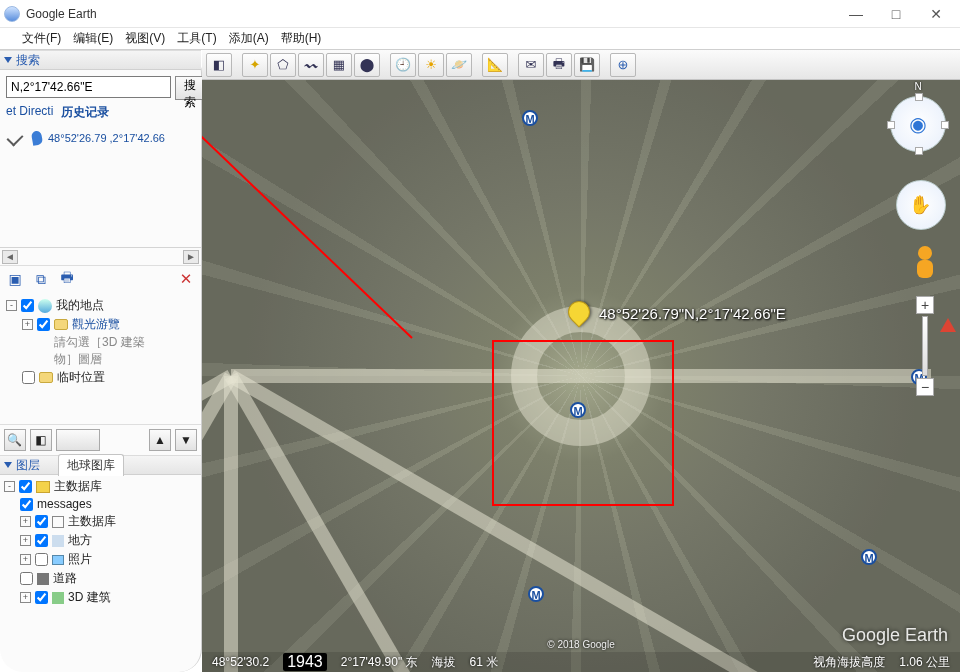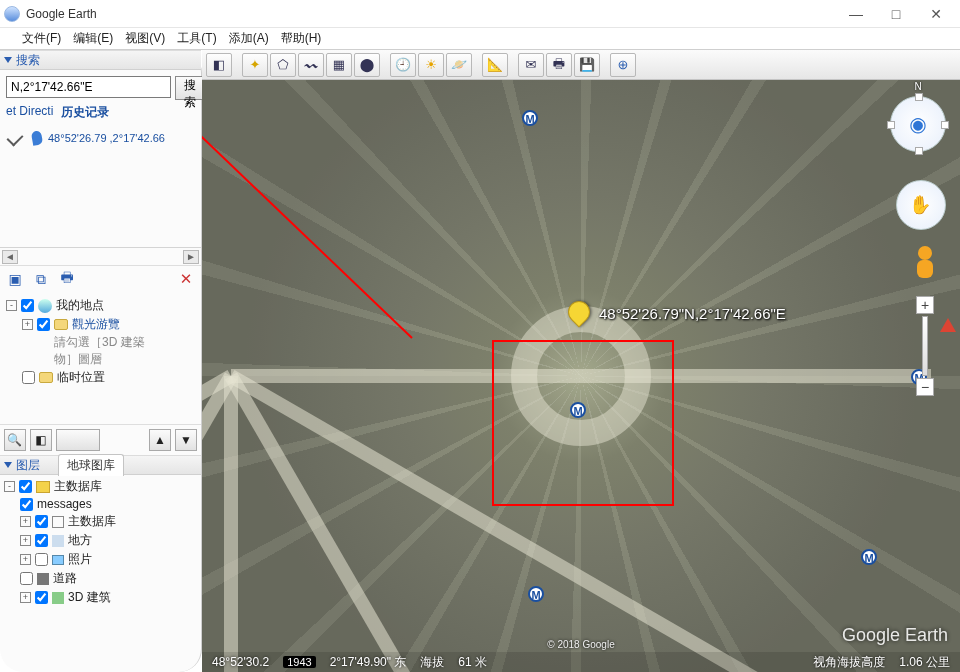--- a/index.html
+++ b/index.html
@@ -88,21 +88,21 @@
 .peg .h{width:14px;height:14px;background:#f6a623;border-radius:50%;margin:0 auto;}
 .peg .b{width:16px;height:18px;background:#f6a623;border-radius:6px;margin:0 auto;}
 .zoom{ position:absolute; top:246px; right:26px; width:18px; z-index:5; }
 .zoom .zb{ width:18px; height:18px; background:#fff; border:1px solid #aaa; text-align:center; line-height:16px; font-size:14px; color:#444;}
 .zoom .tr{ width:6px; height:60px; background:linear-gradient(#fff,#ddd); margin:2px auto; border:1px solid #aaa;}
 .north-tri{ position:absolute; top:268px; right:4px; width:0; height:0; border-left:8px solid transparent; border-right:8px solid transparent; border-bottom:14px solid #d43; z-index:5;}
 
 .watermark{ position:absolute; right:12px; bottom:26px; color:#fff; font-size:18px; opacity:.85; text-shadow:0 0 4px #000; z-index:4; font-family:"Product Sans",Arial;}
 .copyright{ position:absolute; left:50%; bottom:22px; transform:translateX(-50%); color:#eee; font-size:10px; text-shadow:0 0 3px #000; z-index:4;}
 .statusbar{ position:absolute; left:0; right:0; bottom:0; height:20px; color:#fff; font-size:12px; text-shadow:0 0 3px #000; display:flex; align-items:center; gap:14px; padding:0 10px; z-index:4; background:rgba(0,0,0,.12);}
-.statusbar .yr{ background:#000; color:#fff; padding:0 4px; border-radius:2px; font-size:11px;}
+.statusbar .yr{ background:#000; color:#fff; padding:0 4px; border-radius:2px; font-size:16px;}
 </style>
 </head>
 <body>
 
 <div class="titlebar">
   <div class="logo"></div>
   <div class="title">Google Earth</div>
   <div class="ctl">—</div>
   <div class="ctl">□</div>
   <div class="ctl">✕</div>

